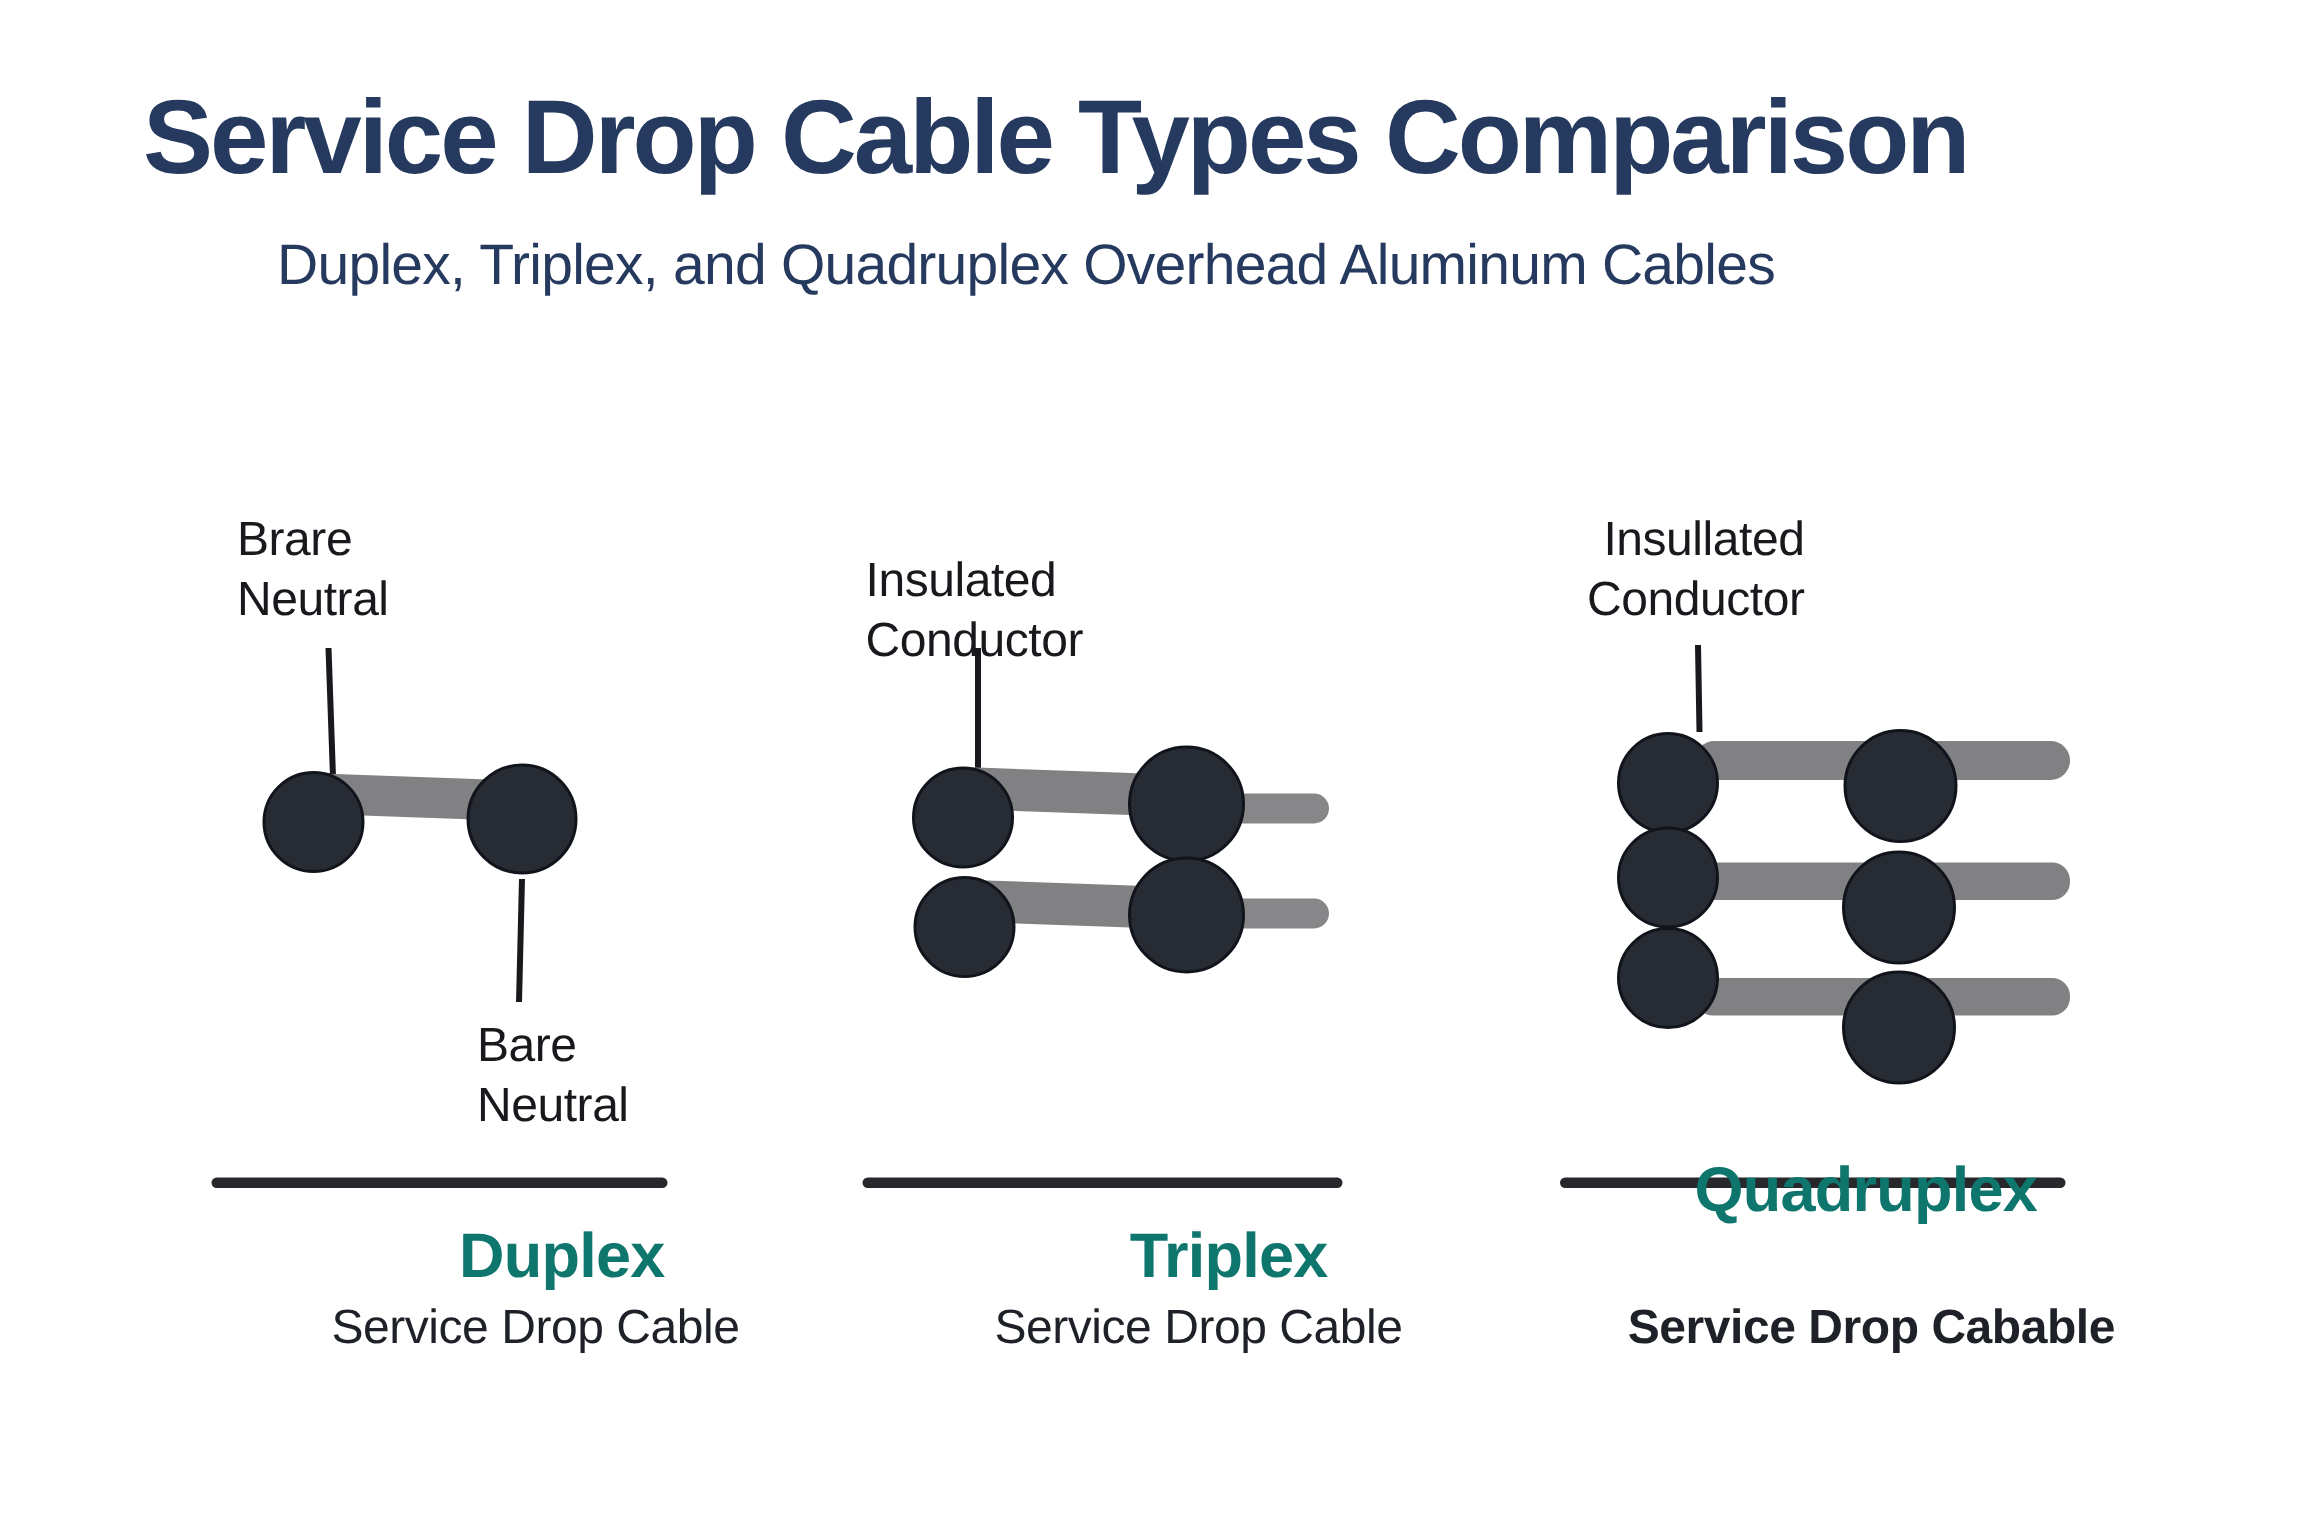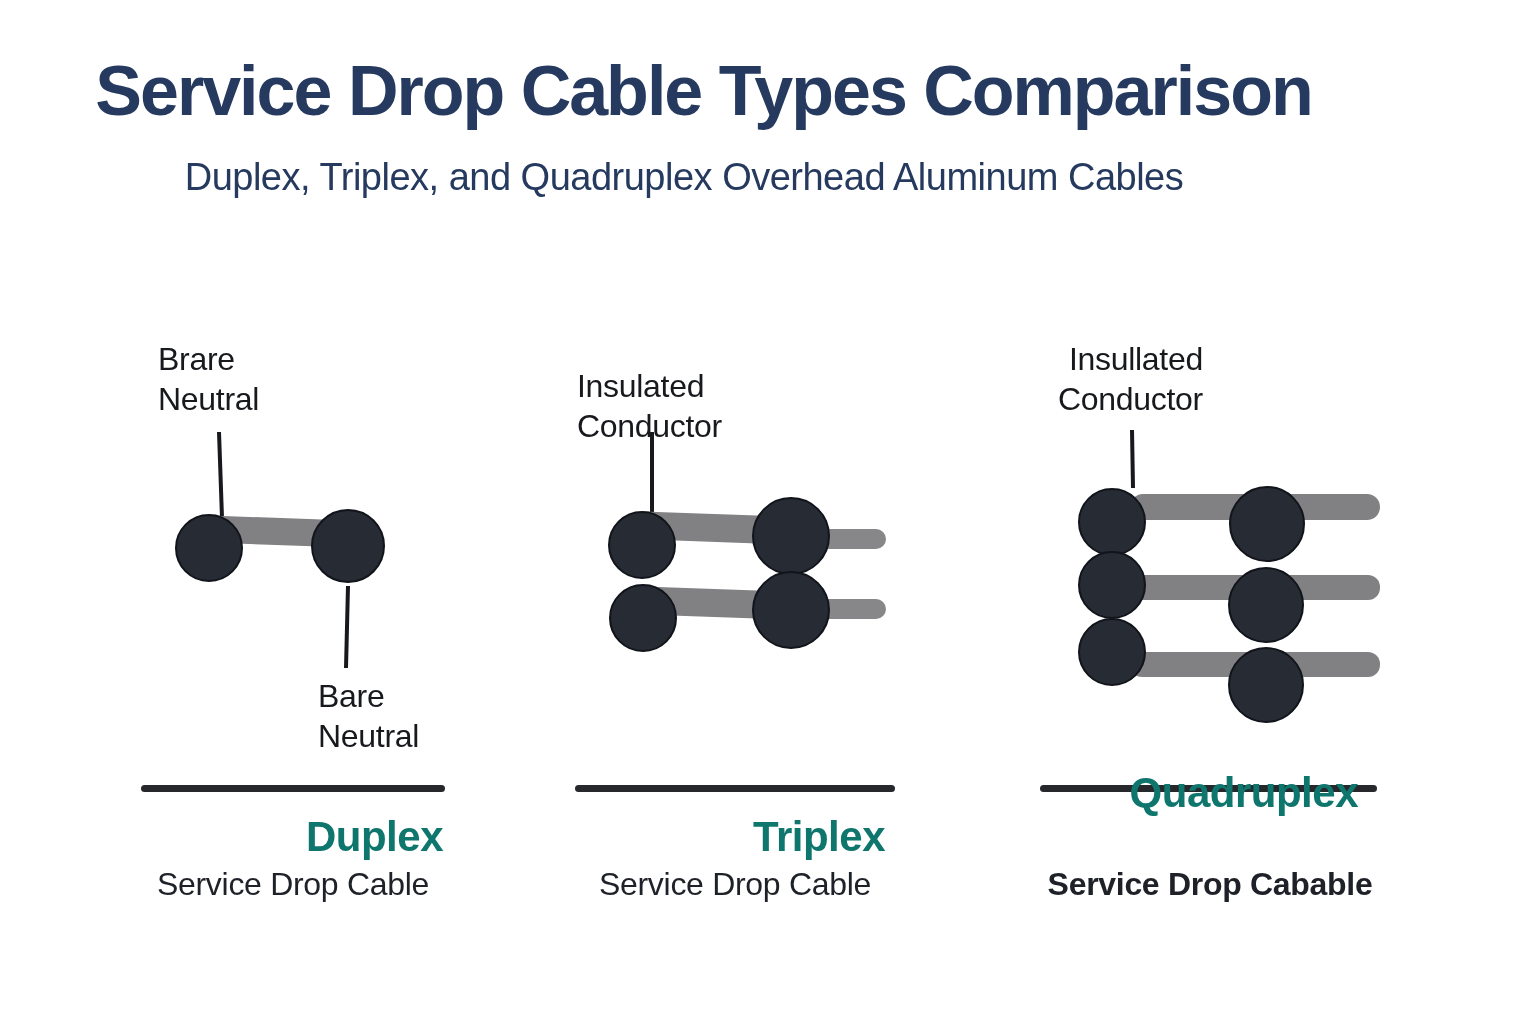--- a/index.html
+++ b/index.html
@@ -68,21 +68,21 @@
     font-size: 42px;
     line-height: 1.2;
     font-weight: 700;
     letter-spacing: -0.5px;
     color: #0f766e;
   }
   .section-caption {
     position: absolute;
     width: 400px;
     margin: 0;
-    text-align: center;
+    text-align: right;
     font-size: 32px;
     line-height: 1.2;
     font-weight: 400;
     letter-spacing: -0.3px;
     color: #1e2127;
   }
 </style>
 </head>
 <body>
 

